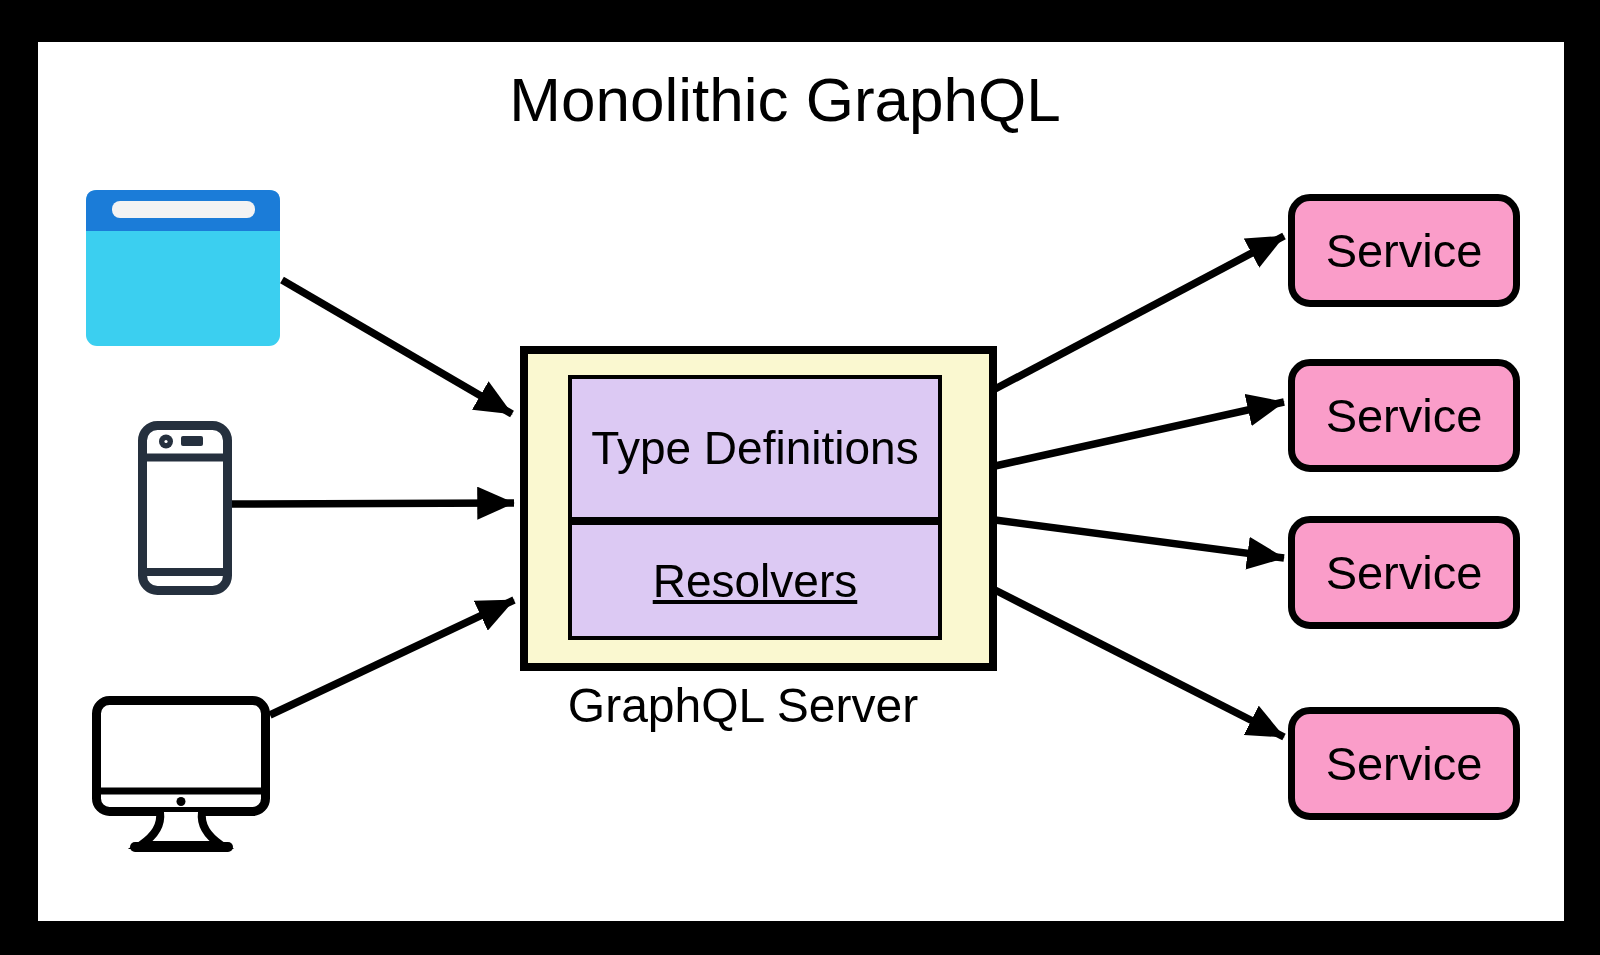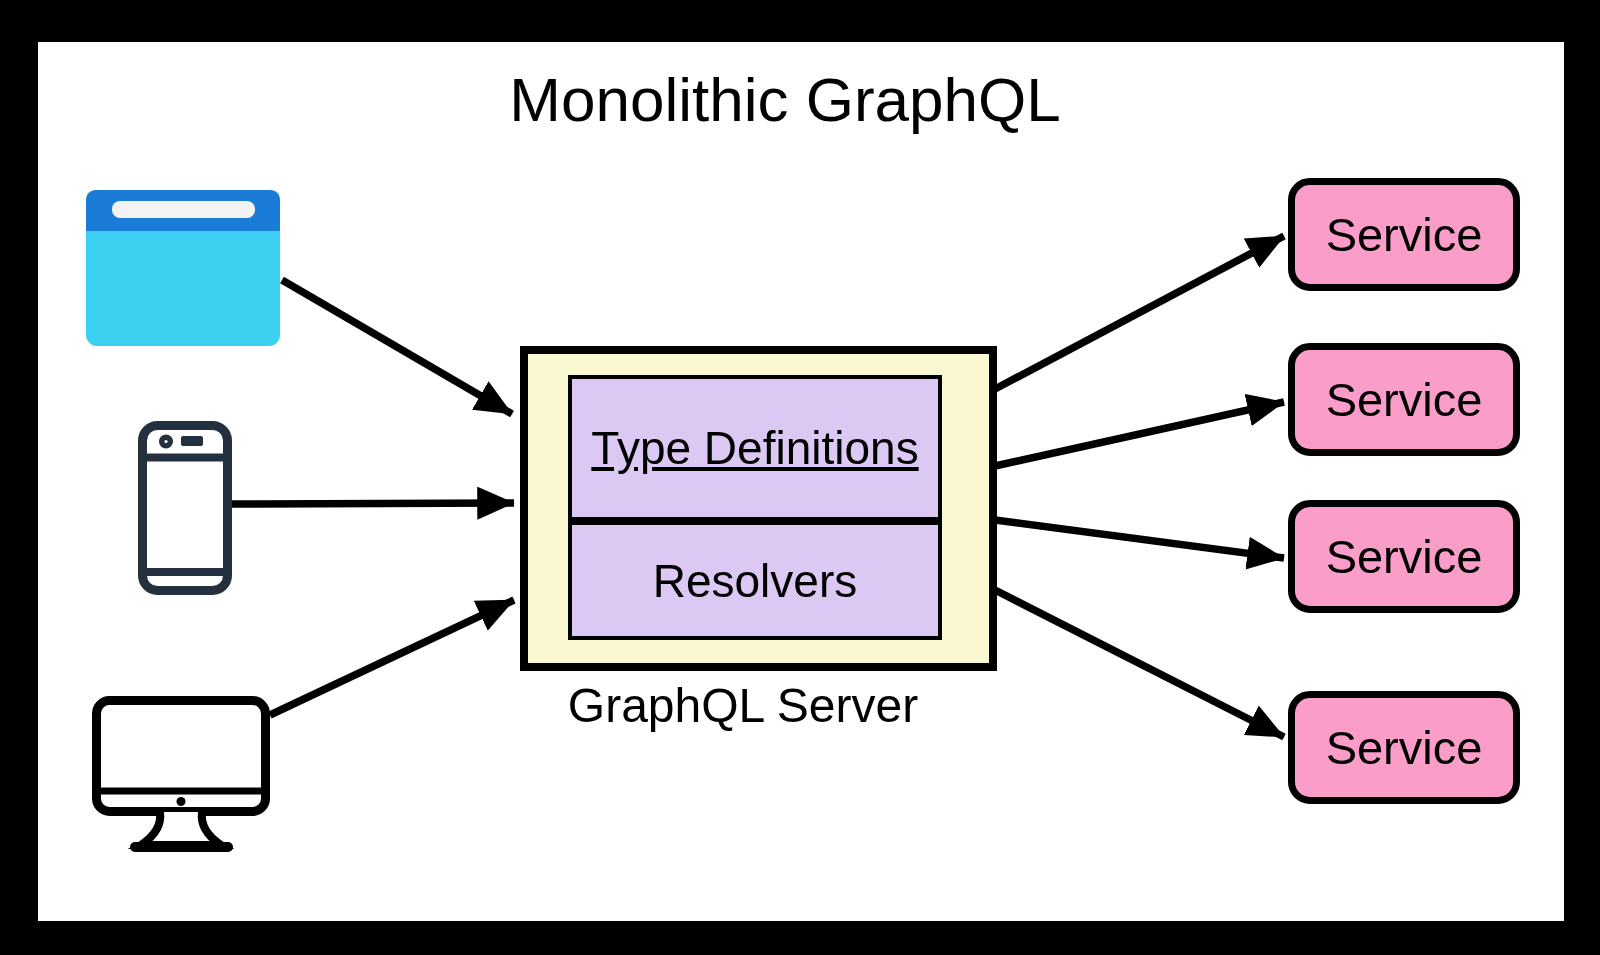--- a/index.html
+++ b/index.html
@@ -59,22 +59,22 @@
     box-sizing: border-box;
     background: var(--component-bg, #DCC9F3);
     border: 4px solid var(--ink, #000);
     display: flex;
     align-items: center;
     justify-content: center;
     font-size: 46px;
     white-space: nowrap;
     z-index: 3;
   }
-  #typedefs-box { left: 568px; top: 367px; height: 146px; text-decoration: underline; }
-  #resolvers-box { left: 568px; top: 513px; height: 119px; }
+  #typedefs-box { left: 568px; top: 367px; height: 146px; }
+  #resolvers-box { left: 568px; top: 513px; height: 119px; text-decoration: underline; }
   .server-label {
     position: absolute;
     left: 743px; top: 670px;
     transform: translateX(-50%);
     font-size: 48px;
     white-space: nowrap;
     z-index: 3;
   }
   .service-box {
     position: absolute;
@@ -82,20 +82,21 @@
     width: 232px; height: 113px;
     box-sizing: border-box;
     background: var(--service-bg, #FA9DC9);
     border: 7px solid var(--ink, #000);
     border-radius: 22px;
     display: flex;
     align-items: center;
     justify-content: center;
     font-size: 47px;
     z-index: 2;
+    margin-top: 16px;
   }
   #service-1 { top: 170px; }
   #service-2 { top: 335px; }
   #service-3 { top: 492px; }
   #service-4 { top: 683px; }
   .client-icon { position: absolute; z-index: 2; }
   #browser-icon { left: 86px; top: 182px; }
   #phone-icon { left: 138px; top: 413px; }
   #desktop-icon { left: 92px; top: 688px; }
 </style>

